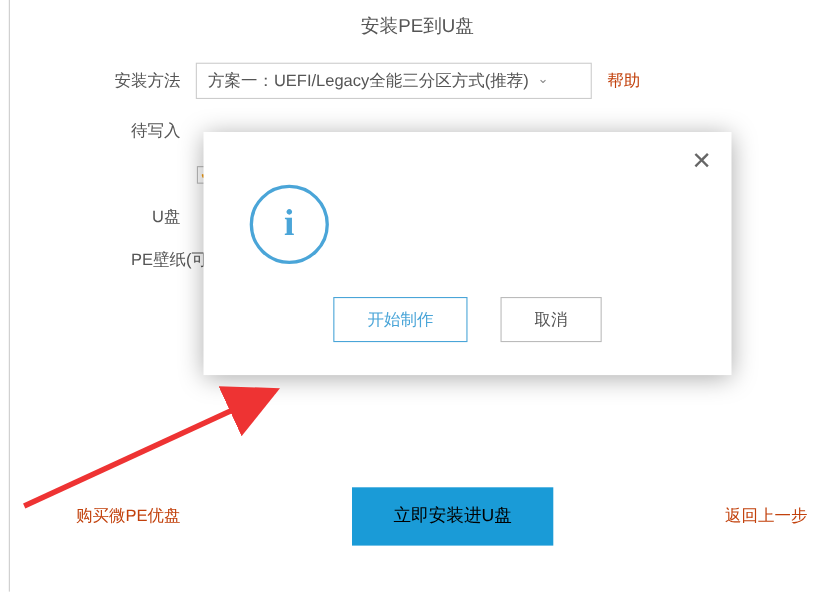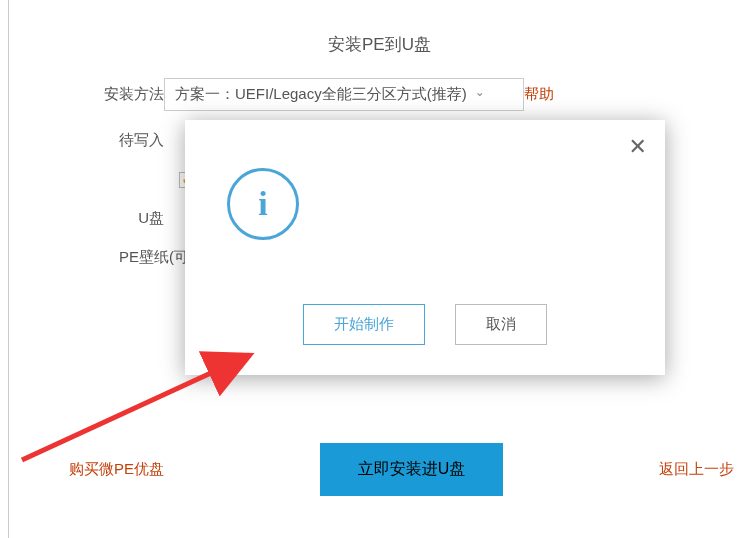--- a/index.html
+++ b/index.html
@@ -20,27 +20,26 @@
       right: 0;
       bottom: 0;
       border-left: 1px solid #ccc;
       background: #fff;
     }
     .title {
       text-align: center;
       padding: 12px 0;
       font-size: 17px;
       color: #555;
-      margin-top: 21px;
     }
     .row {
       display: flex;
       align-items: center;
       padding: 10px 0 10px 60px;
-      gap: 0;
+      gap: 14px;
     }
     .label { width: 95px; text-align: right; color: #555; }
     .select-wrap {
       display: flex; align-items: flex-start;
       border: 1px solid #ccc;
       padding: 6px 10px; gap: 8px;
       min-width: 360px;
       background:#fff;
     }
     .chevron {
@@ -120,21 +119,20 @@
       justify-content: center;
       gap: 30px;
     }
     .btn-outline {
       border: 1px solid #bbb;
       background: #fff;
       padding: 10px 30px;
       font-size: 15px;
       color: #555;
       cursor: pointer;
-      margin-top: 34px;
     }
     .btn-outline.primary {
       border: 1px solid #4aa5d8;
       color: #4aa5d8;
     }
     
     .arrow {
       position: absolute;
       pointer-events: none;
       left: 0; top: 0; width: 750px; height: 538px;

